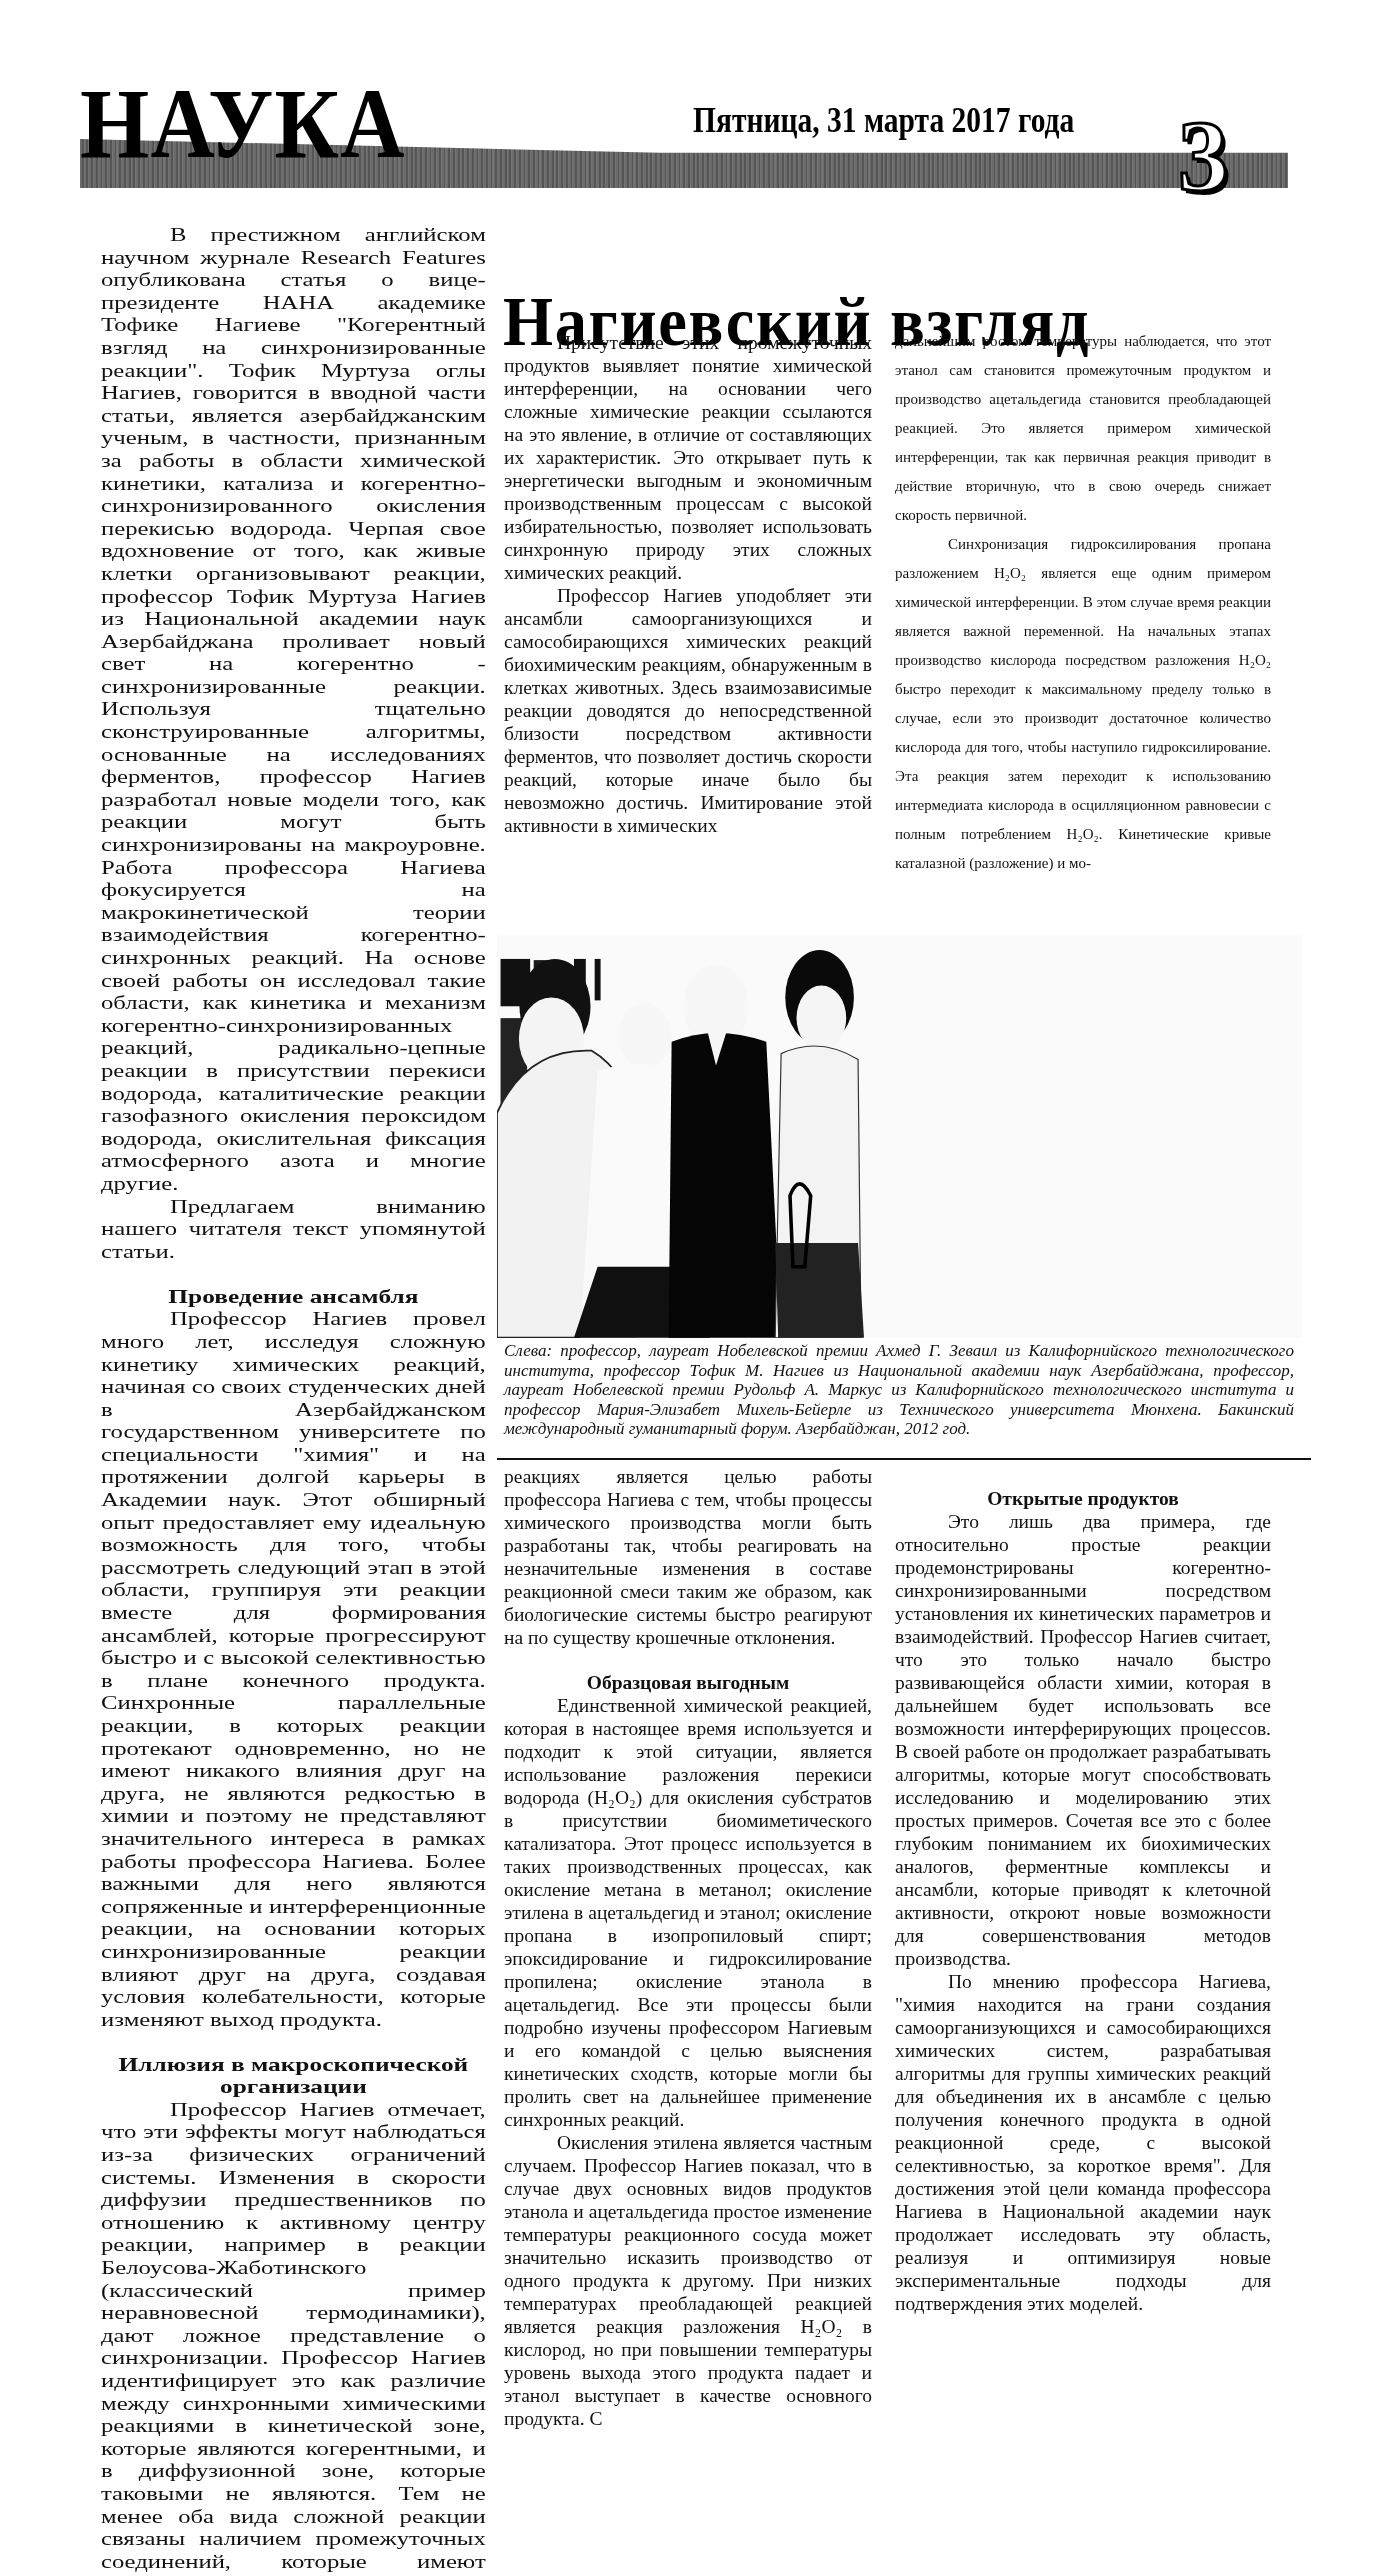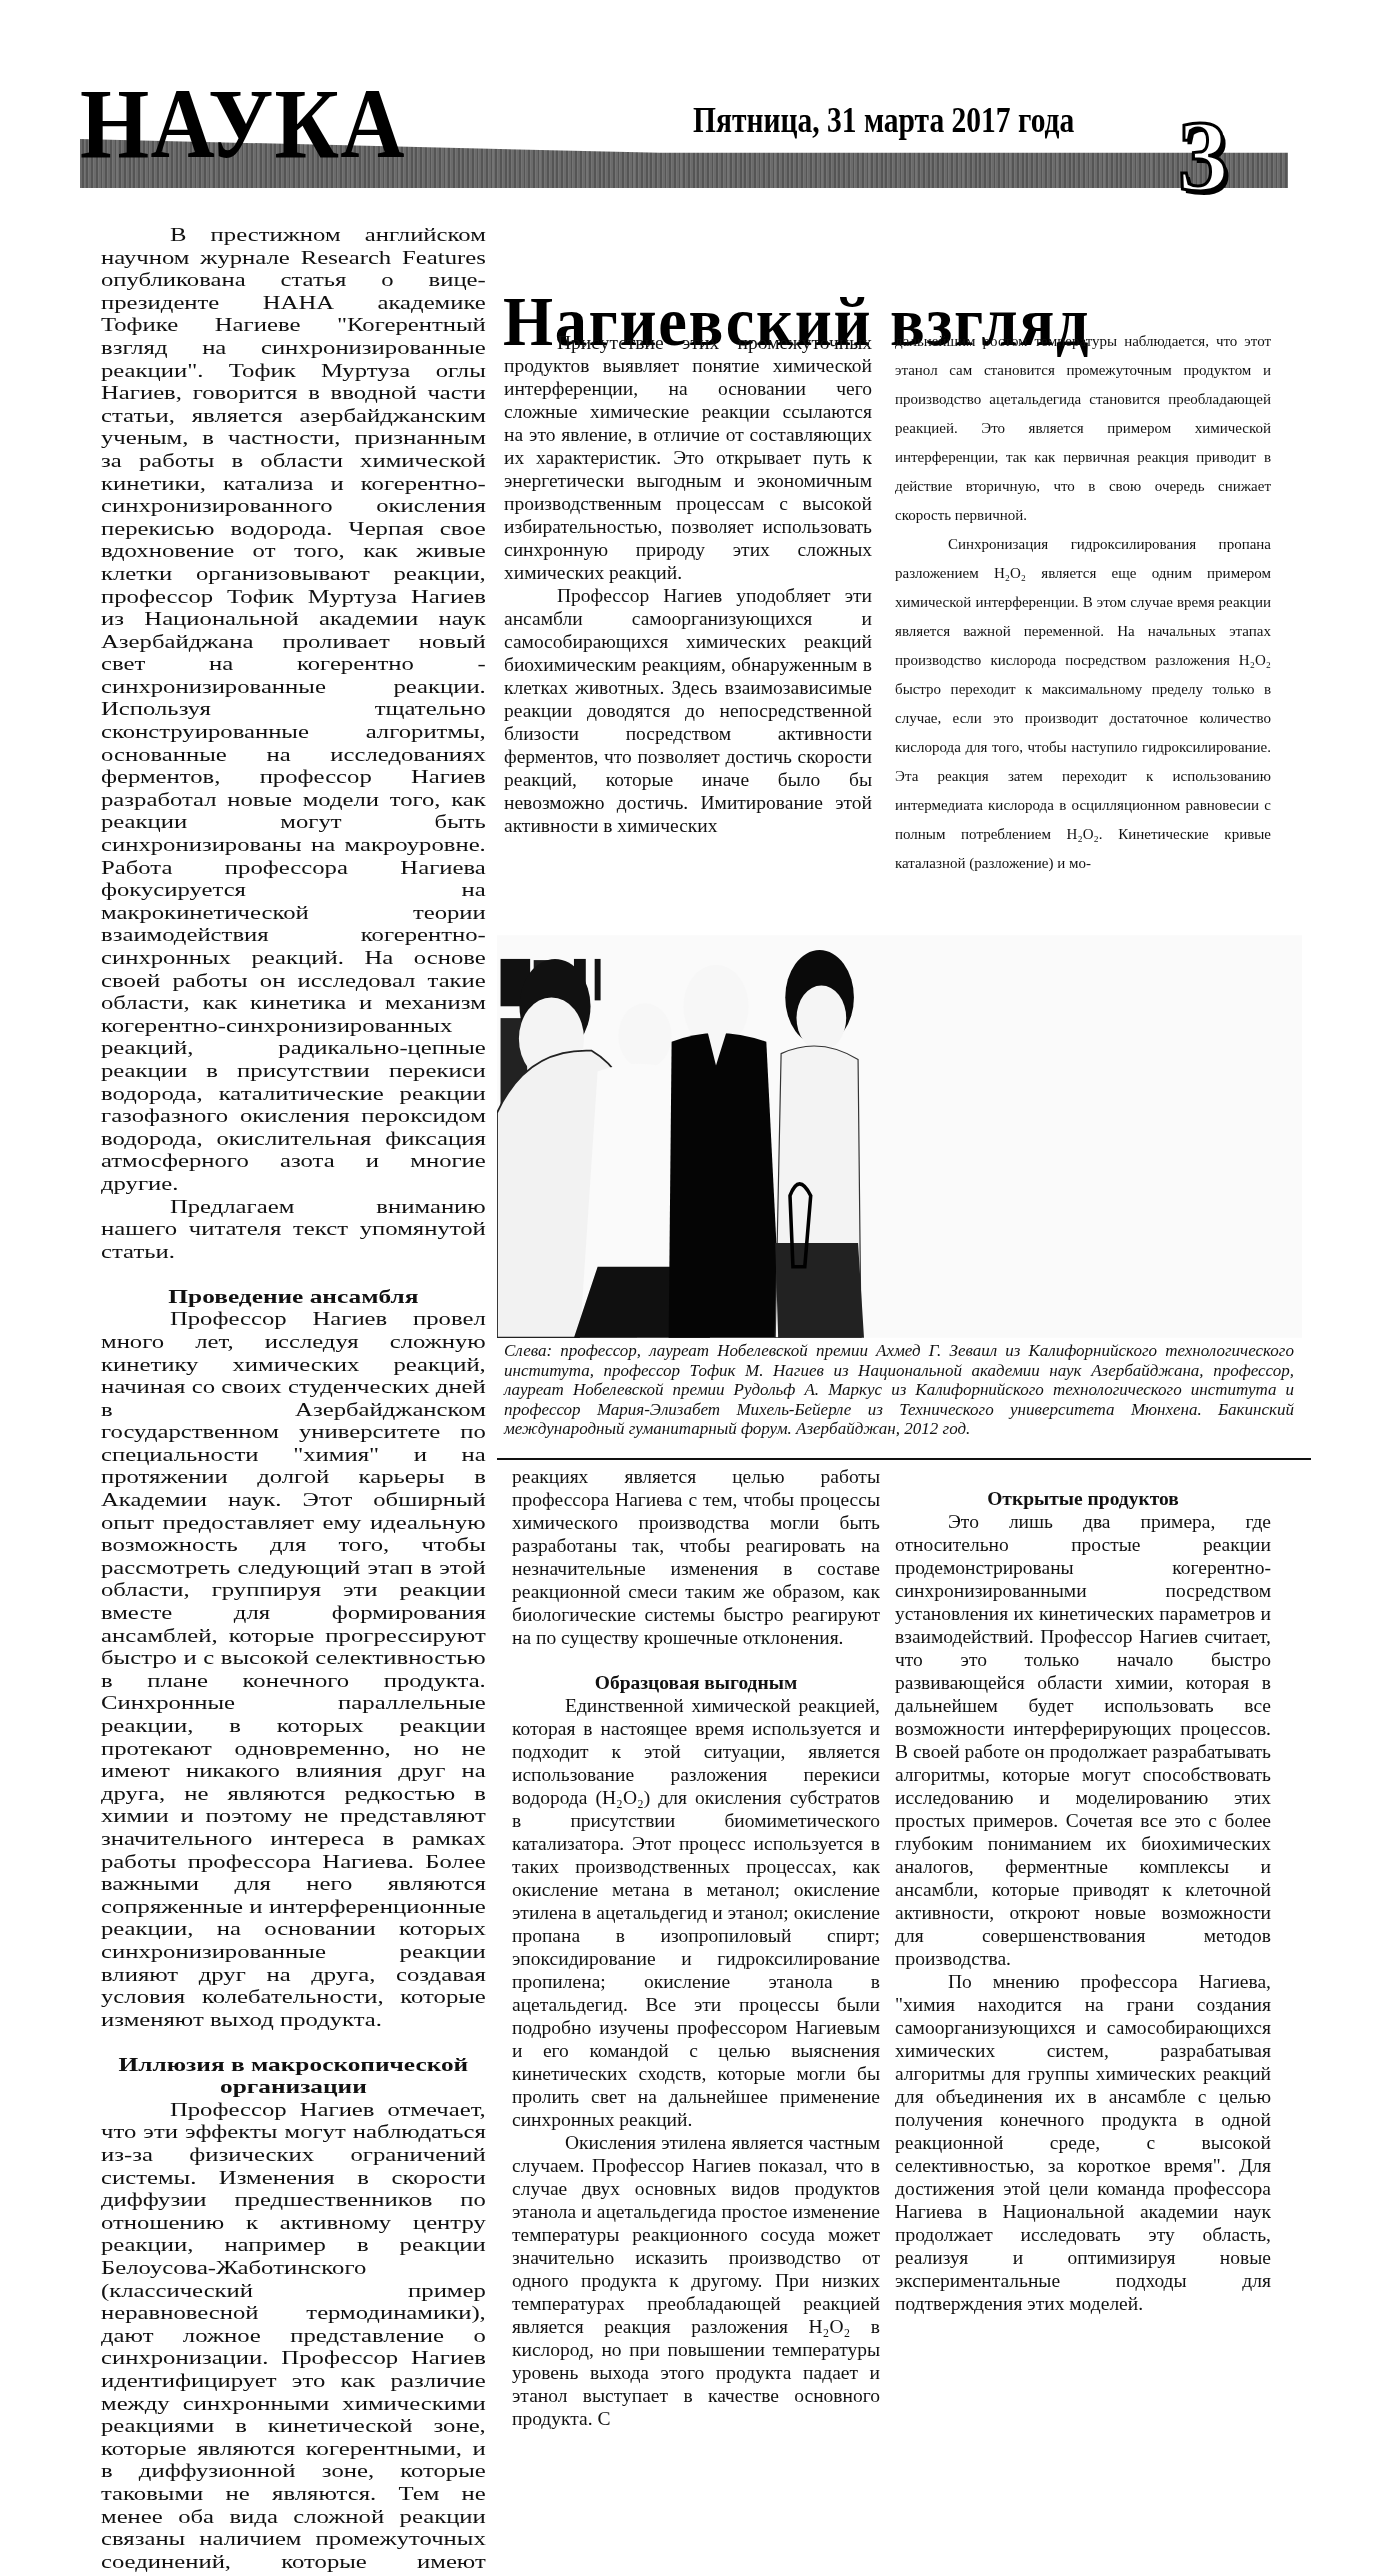--- a/index.html
+++ b/index.html
@@ -25,21 +25,21 @@
   #headline { position: absolute; left: 503px; top: 240px; font-family: "Liberation Serif", serif; font-weight: bold; font-size: 70px; line-height: 1; transform: scaleX(0.92); transform-origin: top left; white-space: nowrap; letter-spacing: 1.8px; color: #000; }
 
   #col2-top { left: 504px; top: 331px; width: 368px; font-size: 19.5px; line-height: 23px; }
   #col3-top { left: 895px; top: 327px; width: 376px; font-size: 15px; line-height: 29px; }
 
   #photo { position: absolute; left: 497px; top: 935px; width: 805px; height: 403px; background: #fff; overflow: hidden; }
 
   #caption { position: absolute; left: 504px; top: 1341px; width: 790px; font-family: Liberation Serif, serif; font-style: italic; font-size: 17px; line-height: 19.5px; text-align: justify; }
   #caption-rule { position: absolute; left: 497px; top: 1458px; width: 814px; height: 1.8px; background: #111; }
 
-  #col2-bottom { left: 504px; top: 1465px; width: 368px; font-size: 19.5px; line-height: 23px; margin-left: 8px; }
+  #col2-bottom { left: 504px; top: 1465px; width: 368px; font-size: 19.5px; line-height: 23px; }
   #col3-bottom { left: 895px; top: 1465px; width: 376px; font-size: 19.5px; line-height: 23px; }
 </style>
 </head>
 <body>
 
 <div id="masthead-band"></div>
 <div id="masthead-title">НАУКА</div>
 <div id="masthead-date">Пятница, 31 марта 2017 года</div>
 <div id="page-number">3</div>
 

